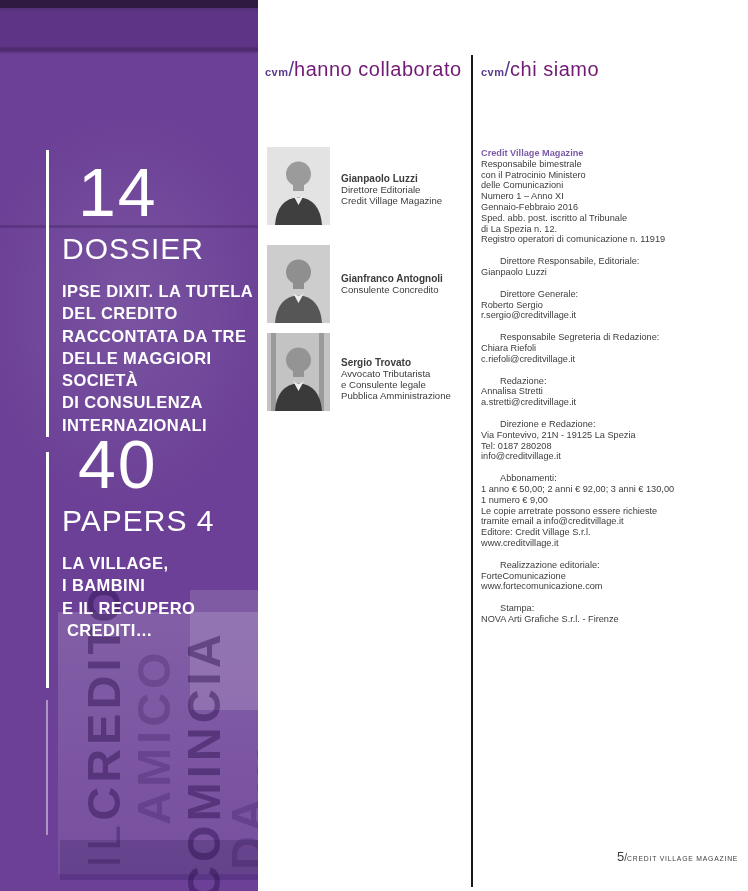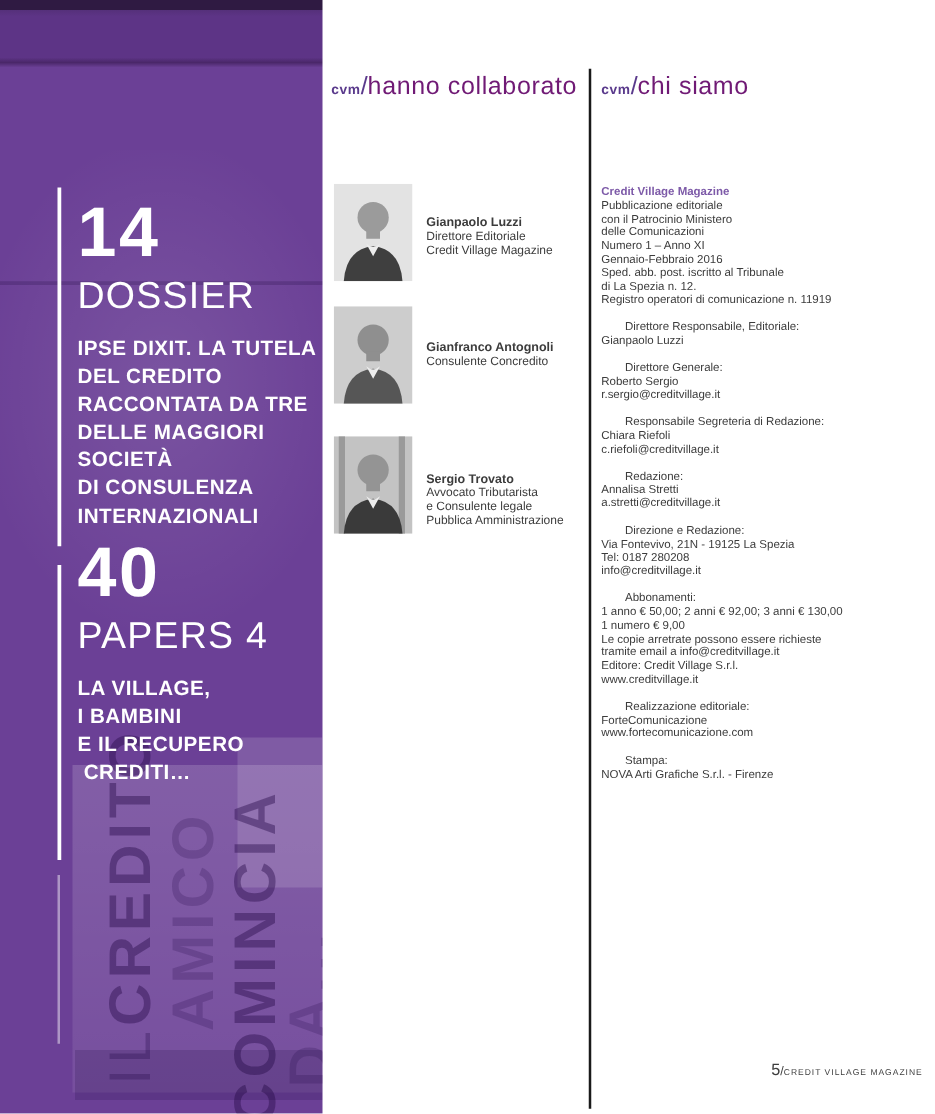--- a/index.html
+++ b/index.html
@@ -38,21 +38,21 @@
   .pw-bold{font-weight:bold;color:rgba(38,10,72,0.42);}
   .pw-light{font-weight:bold;color:rgba(38,10,72,0.22);}
   .poster-word .seg-light{font-weight:normal;color:rgba(38,10,72,0.30);}
 
   .vline{position:absolute;left:46px;width:3px;background:#ffffff;}
   .vline.seg1{top:150px;height:287px;}
   .vline.seg2{top:452px;height:236px;}
   .vline.seg3{top:700px;height:135px;opacity:.45;width:2px;}
 
   .toc{position:absolute;left:62px;color:#ffffff;}
-  .toc-number{font-size:56px;font-weight:700;line-height:1;letter-spacing:2px;}
+  .toc-number{font-size:68px;font-weight:400;line-height:1;letter-spacing:2px;margin-left:16px;}
   .toc-section{font-size:30px;font-weight:400;letter-spacing:1px;margin-top:6px;}
   .toc-title{margin-top:14px;font-weight:bold;font-size:16.5px;line-height:22.3px;letter-spacing:.4px;}
   .toc-title .ln{white-space:pre;}
   .toc-1{top:158px;}
   .toc-2{top:430px;}
 
   
   .col-header{position:absolute;top:58px;white-space:nowrap;}
   .col-header .cvm{font-size:11px;font-weight:bold;color:#5a3a8c;letter-spacing:.5px;}
   .col-header .slash{font-size:20px;color:#5a3a8c;font-weight:400;}
@@ -162,21 +162,21 @@
             <circle cx="31.5" cy="27" r="12.5" fill="#8f8f8f"></circle>
             <rect x="26" y="36" width="11" height="8" fill="#8f8f8f"></rect>
             <path d="M8 78 Q10 52 31.5 50 Q53 52 55 78 Z" fill="#565656"></path>
             <path d="M26 48 L31.5 58 L37 48 Q31.5 53 26 48 Z" fill="#ededed"></path>
           </svg></span>
         <div class="contrib-text" style="margin-top: 28px;">
           <div class="contrib-name">Gianfranco Antognoli</div>
           <div>Consulente Concredito</div>
         </div>
       </div>
-      <div class="contrib-row" style="top: 349px; align-items: center;">
+      <div class="contrib-row" style="top: 333px;">
         <span class="contrib-photo"><svg viewBox="0 0 63 78" width="63" height="78">
             <rect width="63" height="78" fill="#c3c3c3"></rect>
             <rect x="4" y="0" width="5" height="78" fill="#9a9a9a"></rect>
             <rect x="52" y="0" width="5" height="78" fill="#9a9a9a"></rect>
             <circle cx="31.5" cy="27" r="12.5" fill="#949494"></circle>
             <rect x="26" y="36" width="11" height="8" fill="#949494"></rect>
             <path d="M8 78 Q10 52 31.5 50 Q53 52 55 78 Z" fill="#3a3a3a"></path>
             <path d="M26 48 L31.5 58 L37 48 Q31.5 53 26 48 Z" fill="#ededed"></path>
           </svg></span>
         <div class="contrib-text" style="margin-top: 24px;">
@@ -184,21 +184,21 @@
           <div>Avvocato Tributarista</div>
           <div>e Consulente legale</div>
           <div>Pubblica Amministrazione</div>
         </div>
       </div>
     </div>
 
   <div class="colophon" id="colophon">
       <div class="block">
         <div class="block-title">Credit Village Magazine</div>
-        <div>Pubblicazione editoriale</div>
+        <div>Responsabile bimestrale</div>
         <div>con il Patrocinio Ministero</div>
         <div>delle Comunicazioni</div>
         <div>Numero 1 – Anno XI</div>
         <div>Gennaio-Febbraio 2016</div>
         <div>Sped. abb. post. iscritto al Tribunale</div>
         <div>di La Spezia n. 12.</div>
         <div>Registro operatori di comunicazione n. 11919</div>
       </div>
       <div class="block">
         <div class="block-label">Direttore Responsabile, Editoriale:</div>

